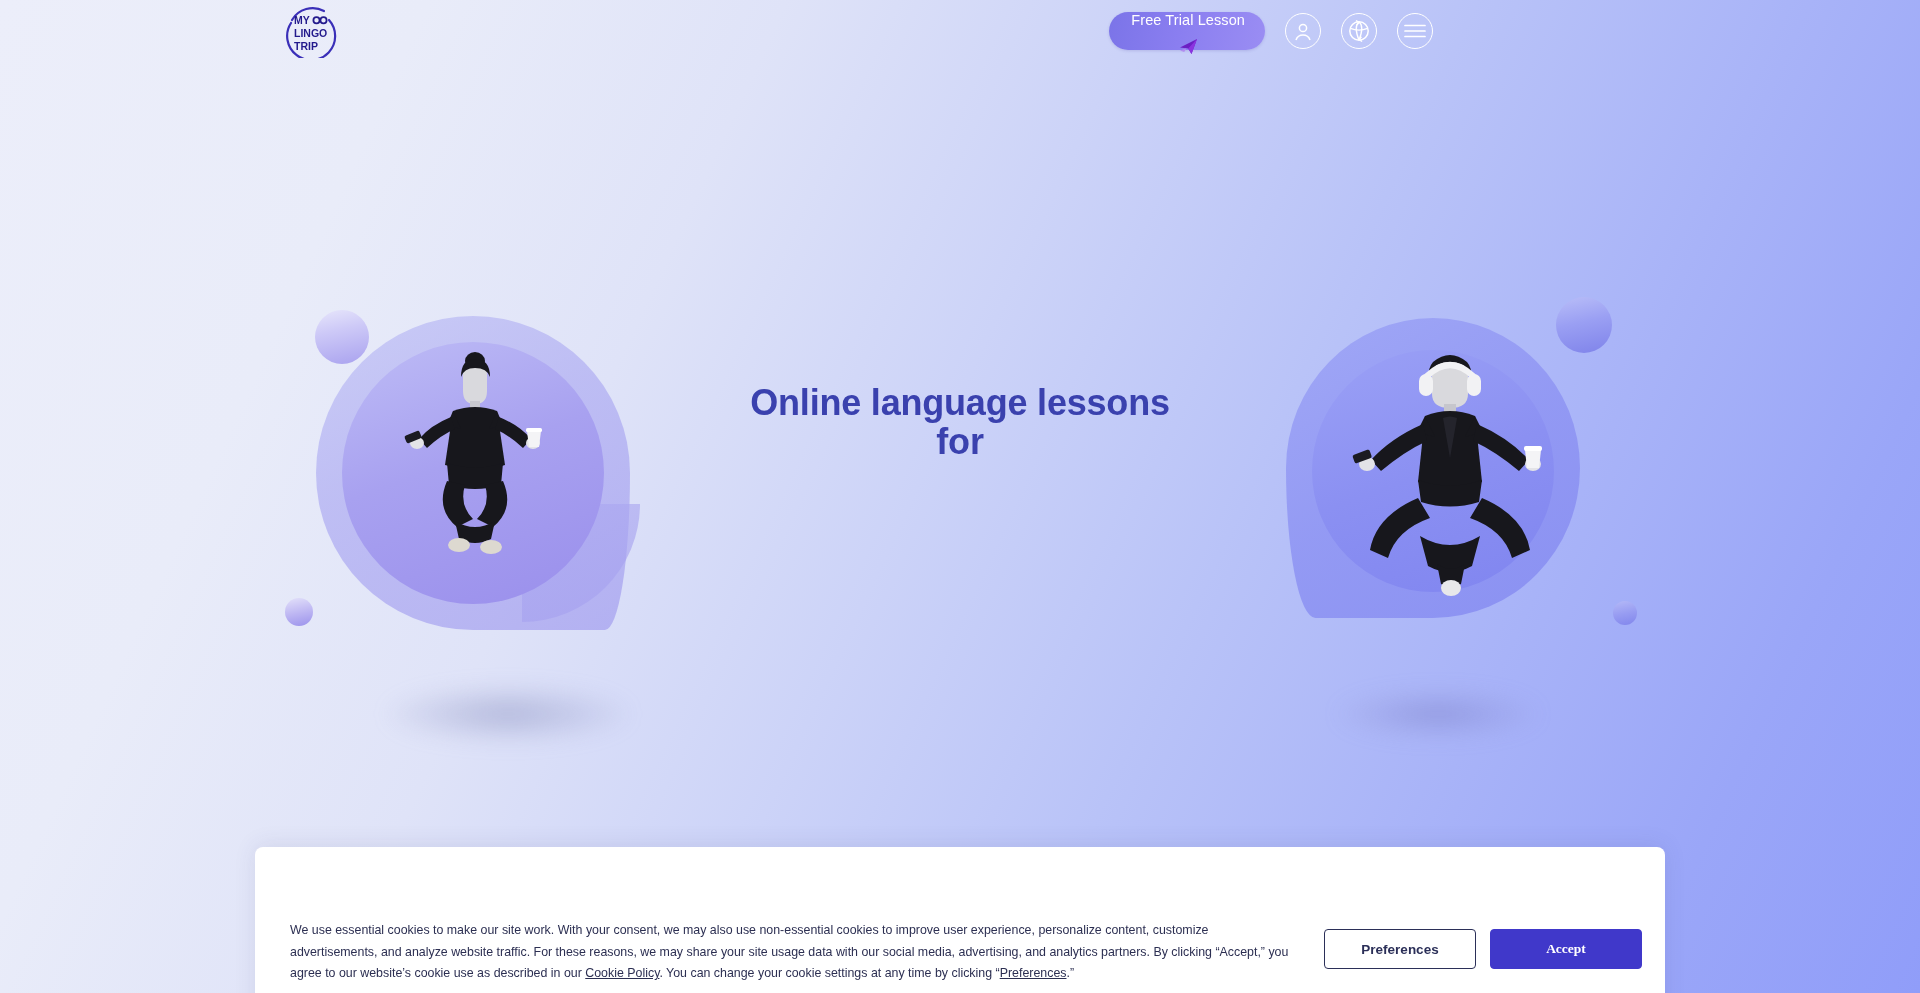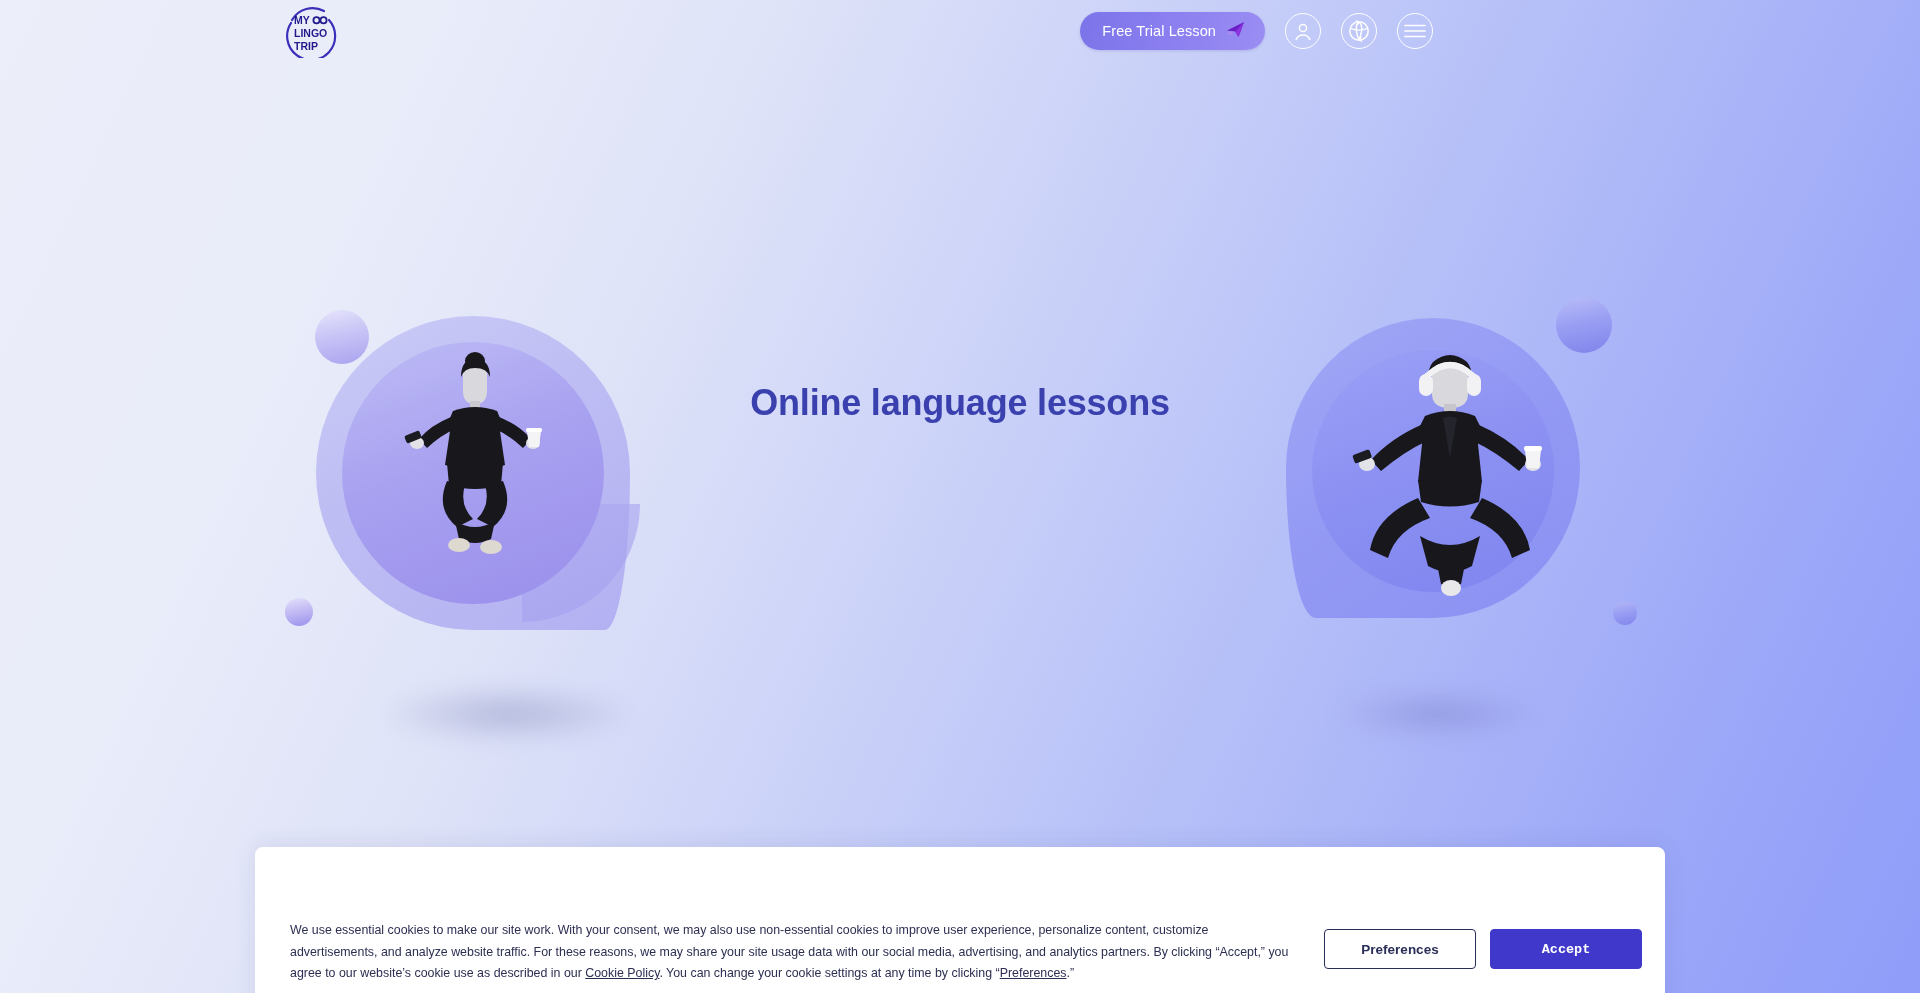--- a/index.html
+++ b/index.html
@@ -65,20 +65,21 @@
     padding: 0 20px 0 22px;
     border: none;
     border-radius: 19px;
     background: linear-gradient(100deg, #7b74e8 0%, #8a7ef0 45%, #9a8df3 100%);
     color: #ffffff;
     font-size: 14.5px;
     font-family: "Liberation Sans", sans-serif;
     letter-spacing: .1px;
     cursor: pointer;
     box-shadow: 0 1px 3px rgba(70,60,160,.18);
+    flex-direction: column;
   }
   .trial-btn .plane { display: block; }
 
   .icon-circle {
     width: 36px; height: 36px;
     border-radius: 50%;
     border: 1.6px solid #ffffff;
     display: flex; align-items: center; justify-content: center;
     cursor: pointer;
     flex: 0 0 auto;
@@ -276,21 +277,21 @@
     cursor: pointer;
   }
   .btn-accept {
     width: 152px; height: 40px;
     background: #4038ca;
     border: 1.4px solid #4038ca;
     border-radius: 4px;
     color: #ffffff;
     font-size: 13.5px;
     font-weight: bold;
-    font-family: Liberation Mono, monospace;
+    font-family: Liberation Serif, serif;
     cursor: pointer;
   }
 </style>
 </head>
 <body>
 
 <div id="page">
 
   <div class="hero">
 
@@ -396,20 +397,21 @@
         <path d="M200 110 l16 0 -2 18 -12 0 z" fill="#f4f4f6"></path>
         <rect x="199" y="106" width="18" height="5" rx="2" fill="#ffffff"></rect>
 
         <ellipse cx="126" cy="248" rx="10" ry="8" fill="#e8e8ea"></ellipse>
       </svg>
     </div>
 
     <div class="headline-wrap">
       <h1 class="headline">
         <span>Online language lessons</span>
+        <span class="line2">for</span>
       </h1>
     </div>
   </div>
 
   <div class="header">
 
     <a class="logo" href="#">
       <svg width="56" height="56" viewBox="0 0 56 56" xmlns="http://www.w3.org/2000/svg">
         <path d="M42 9 A24 24 0 0 0 10 18" stroke="#3a2fb8" stroke-width="2.2" fill="none" stroke-linecap="round"></path>
         <path d="M9 21 A24 24 0 1 0 47 18" stroke="#3a2fb8" stroke-width="2.2" fill="none" stroke-linecap="round"></path>

